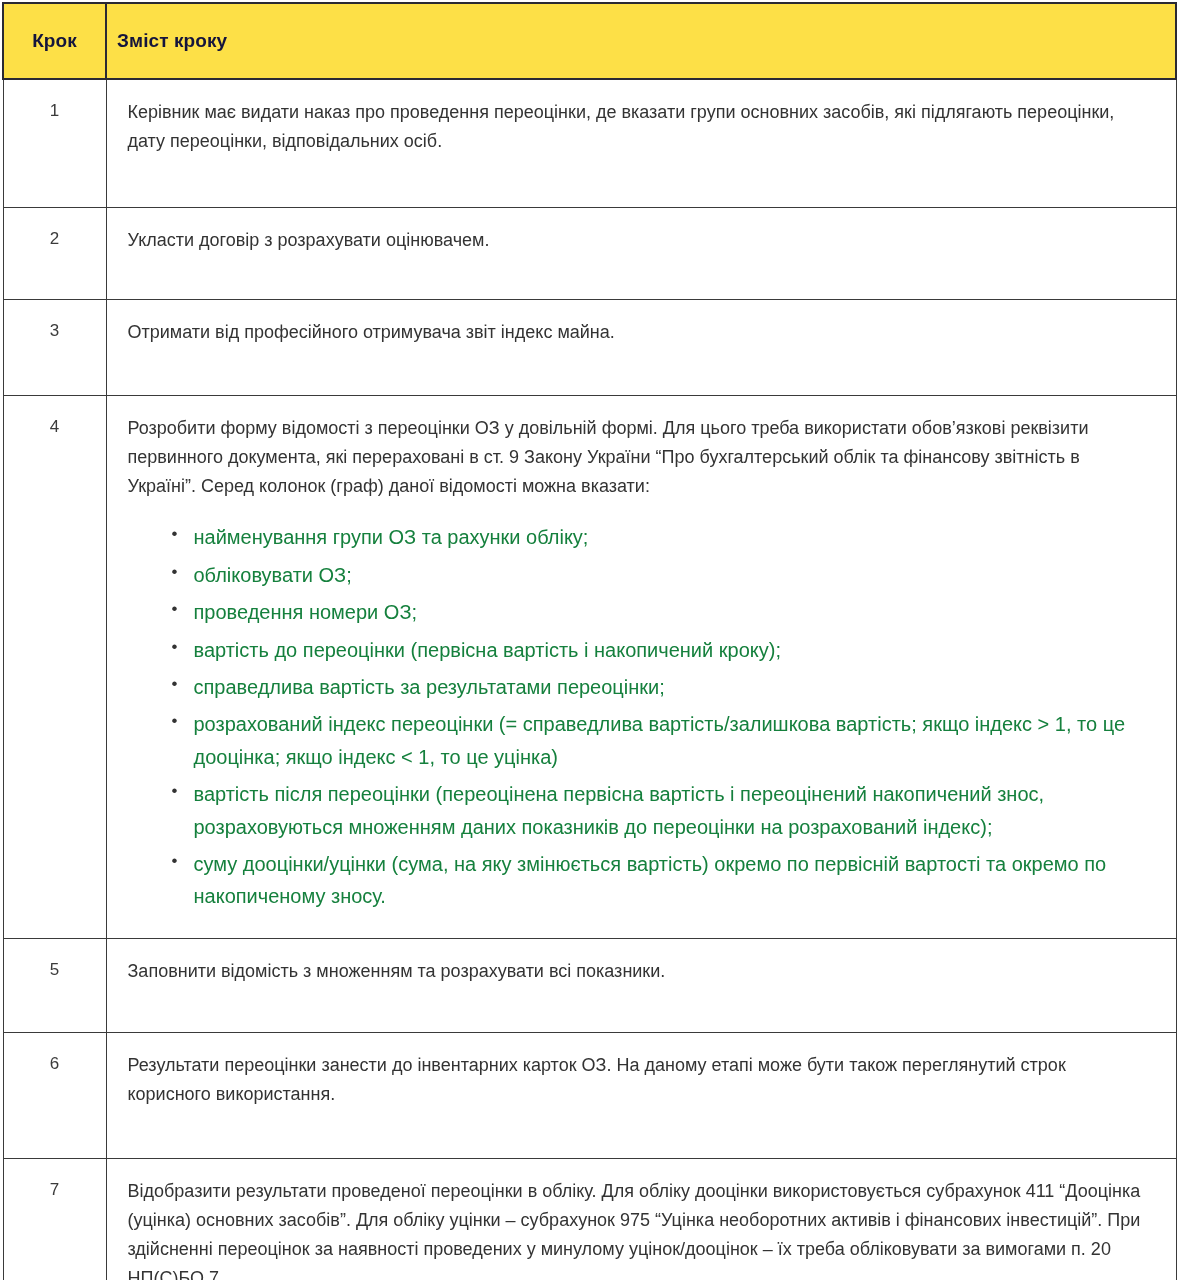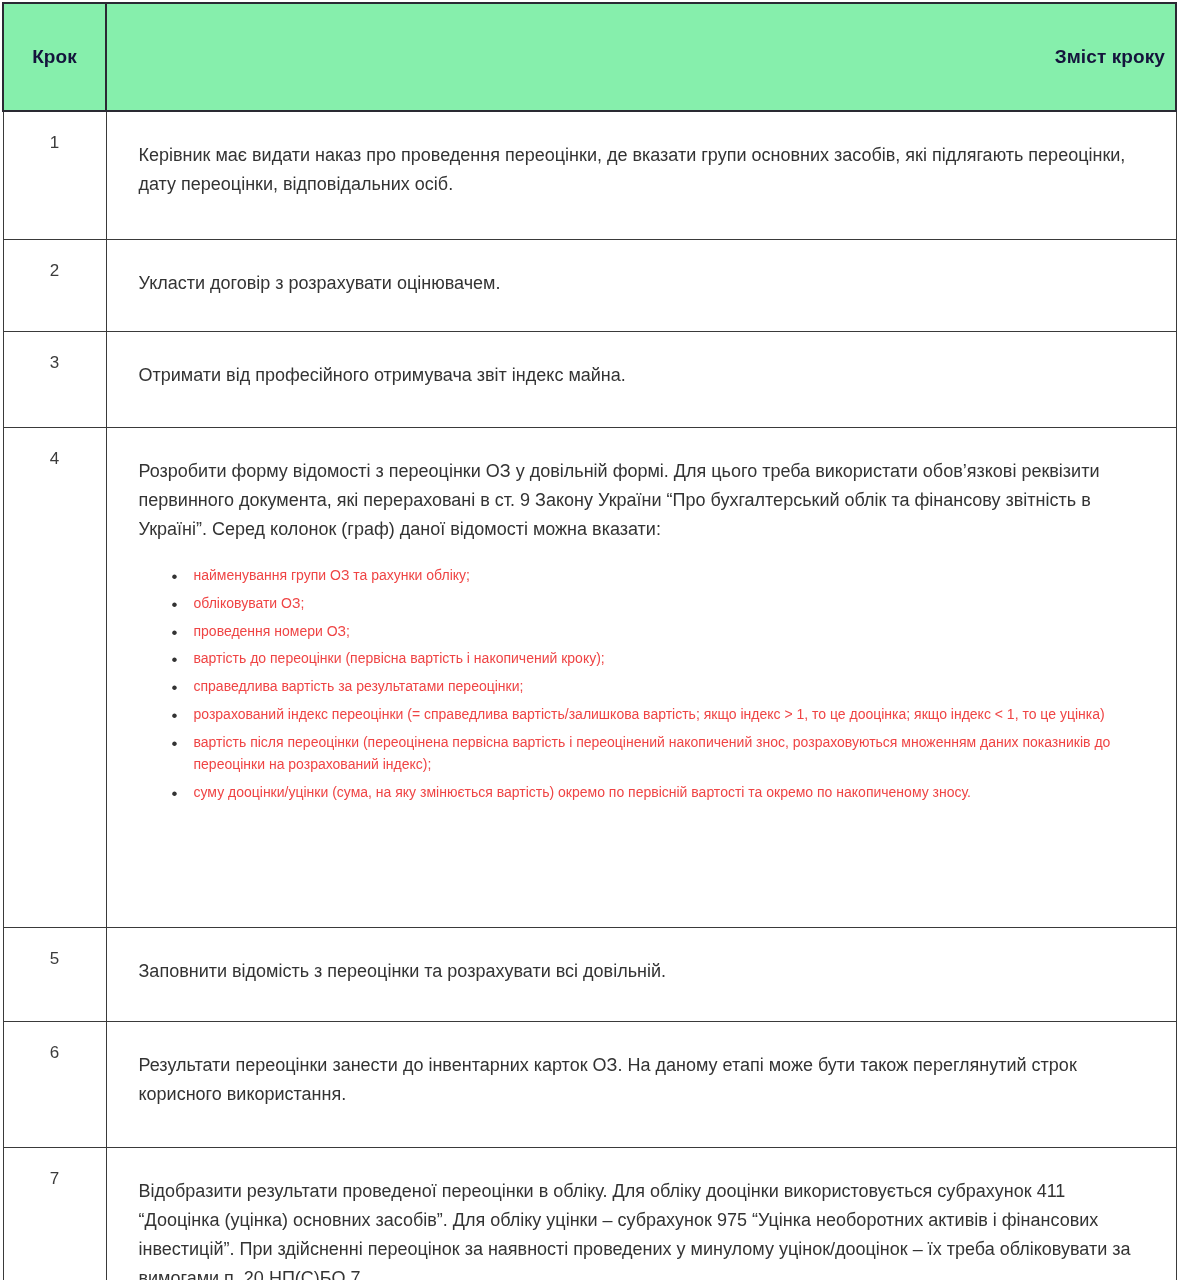--- a/index.html
+++ b/index.html
@@ -29,32 +29,32 @@
     width: 1173px;
     border-collapse: collapse;
     table-layout: fixed;
     margin: 2px 0 0 0;
   }
 
   table.steps-table col.col-step { width: 103px; }
   table.steps-table col.col-content { width: 1070px; }
 
   thead th {
-    background: #86efac;
+    background: #fde047;
     border: 2px solid #2a2a33;
     color: #14143c;
     font-weight: bold;
     font-size: 19px;
     height: 74px;
     vertical-align: middle;
-    padding: 16px 10px;
+    padding: 0 10px;
     letter-spacing: 0.1px;
   }
   thead th.th-step { text-align: center; }
-  thead th.th-content { text-align: right; }
+  thead th.th-content { text-align: left; }
 
   tbody td {
     border: 1.5px solid #3a3a3a;
     vertical-align: top;
     background: #ffffff;
   }
 
   tbody td.cell-step {
     text-align: center;
     font-size: 17px;
@@ -64,36 +64,36 @@
   }
 
   tbody td.cell-content {
     padding: 18px 26px 20px 21px;
     font-size: 18px;
     line-height: 1.62;
     color: #333333;
   }
 
   tbody td.cell-content p {
-    margin: 11px;
+    margin: 0;
     text-align: left;
   }
 
   ul.bullets {
     margin: 20px 0 4px 0;
     padding-left: 44px;
     list-style: none;
   }
   ul.bullets li {
     position: relative;
     margin: 0 0 5px 0;
     padding-left: 22px;
     line-height: 1.62;
-    font-size: 14px;
-    color: #ef4444;
+    font-size: 20px;
+    color: #15803d;
   }
   ul.bullets li::before {
     content: "\2022";
     position: absolute;
     left: 0;
     top: -1px;
     font-size: 17px;
     color: #333333;
   }
 
@@ -157,21 +157,21 @@
             <li>розрахований індекс переоцінки (= справедлива вартість/залишкова вартість; якщо індекс &gt; 1, то це дооцінка; якщо індекс &lt; 1, то це уцінка)</li>
             <li>вартість після переоцінки (переоцінена первісна вартість і переоцінений накопичений знос, розраховуються множенням даних показників до переоцінки на розрахований індекс);</li>
             <li>суму дооцінки/уцінки (сума, на яку змінюється вартість) окремо по первісній вартості та окремо по накопиченому зносу.</li>
           </ul>
         </td>
       </tr>
 
       <tr class="row-5">
         <td class="cell-step">5</td>
         <td class="cell-content">
-          <p>Заповнити відомість з переоцінки та розрахувати всі довільній.</p>
+          <p>Заповнити відомість з множенням та розрахувати всі показники.</p>
         </td>
       </tr>
 
       <tr class="row-6">
         <td class="cell-step">6</td>
         <td class="cell-content">
           <p>Результати переоцінки занести до інвентарних карток ОЗ. На даному етапі може бути також переглянутий строк корисного використання.</p>
         </td>
       </tr>
 

